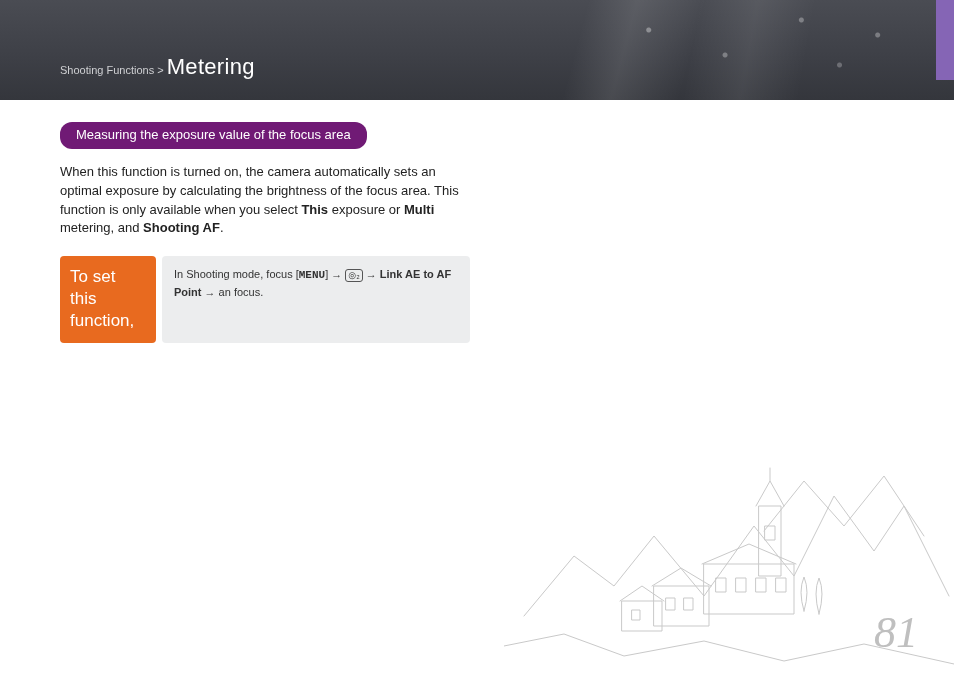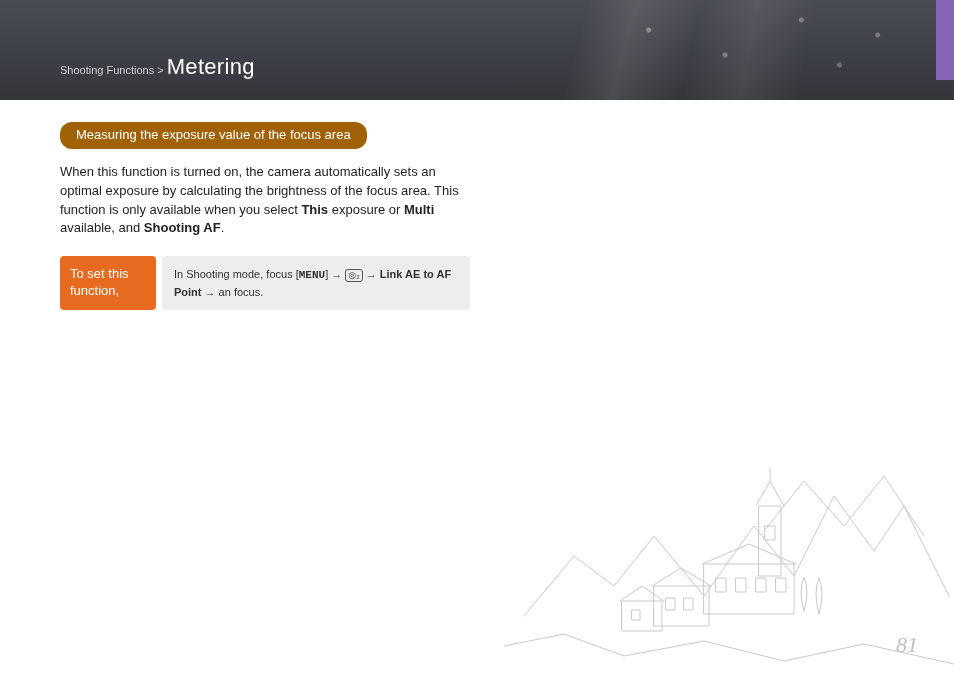--- a/index.html
+++ b/index.html
@@ -23,55 +23,55 @@
 }
 .tab { position:absolute; right:0; top:0; width:18px; height:80px; background:#8565b5; }
 
 .breadcrumb { position:absolute; left:60px; bottom:20px; font-size:11px; color:#cfd0d3; }
 .breadcrumb .title { font-size:22px; font-weight:300; color:#fff; letter-spacing:.3px; }
 
 
 .page { padding:22px 0 0 60px; width:470px; color:#222; font-size:13px; line-height:1.45; }
 
 .pill {
-  display:inline-block; background:#a16207; color:#fff; font-size:13px;
+  display:inline-block; background:#701a75; color:#fff; font-size:13px;
   padding:4px 16px; border-radius:12px; margin-bottom:14px;
 }
 
 .para { margin-bottom:18px; }
 .para b { font-weight:700; }
 
 .setbox { display:flex; gap:6px; }
-.setbox .left { background:#e86a1f; color:#fff; font-size:13px; padding:10px 10px; border-radius:4px; width:96px; line-height:1.3; }
+.setbox .left { background:#e86a1f; color:#fff; font-size:17px; padding:10px 10px; border-radius:4px; width:96px; line-height:1.3; }
 .setbox .right { flex:1; background:#ecedee; color:#333; font-size:11px; padding:10px 12px; border-radius:4px; line-height:1.5; }
 .setbox .right .menu { font-weight:700;font-family:Liberation Mono, monospace; }
 .setbox .right .ico { display:inline-block; border:1px solid #555; border-radius:3px; font-size:9px; padding:0 2px; line-height:11px; vertical-align:middle; }
 
-.pagenum { position:absolute; right:36px; bottom:18px; font-family:Georgia,'Times New Roman',serif; font-style:italic; font-size:22px; color:#bfbfbf; }
+.pagenum { position:absolute; right:36px; bottom:18px; font-family:Georgia,'Times New Roman',serif; font-style:italic; font-size:44px; color:#bfbfbf; }
 
 
 .art { position:absolute; right:0; bottom:0; width:450px; height:290px; }
 .art svg { width:100%; height:100%; }
 .art path,.art polyline,.art line,.art rect,.art polygon { fill:none; stroke:#c9c9c9; stroke-width:1; stroke-linejoin:round; stroke-linecap:round; }
 </style>
 </head>
 <body>
 
 <div class="hdr">
   <div class="tab"></div>
   <div class="breadcrumb">
     <span>Shooting Functions &gt; </span><span class="title">Metering</span>
   </div>
 </div>
 
 <div class="page">
   <div class="pill">Measuring the exposure value of the focus area</div>
 
   <p class="para">
-    <span>When this function is turned on, the camera automatically sets an optimal exposure by calculating the brightness of the focus area. This function is only available when you select </span><b>This</b><span> exposure or </span><b>Multi</b><span> available, and </span><b>Shooting AF</b><span>.</span>
+    <span>When this function is turned on, the camera automatically sets an optimal exposure by calculating the brightness of the focus area. This function is only available when you select </span><b>This</b><span> exposure or </span><b>Multi</b><span> metering, and </span><b>Shooting AF</b><span>.</span>
   </p>
 
   <div class="setbox">
     <div class="left">To set this function,</div>
     <div class="right">
       <span>In Shooting mode, focus [</span><span class="menu">MENU</span><span>] → </span><span class="ico">◎₂</span><span> → </span><b>Link AE to AF Point</b><span> → an focus.</span>
     </div>
   </div>
 </div>
 

